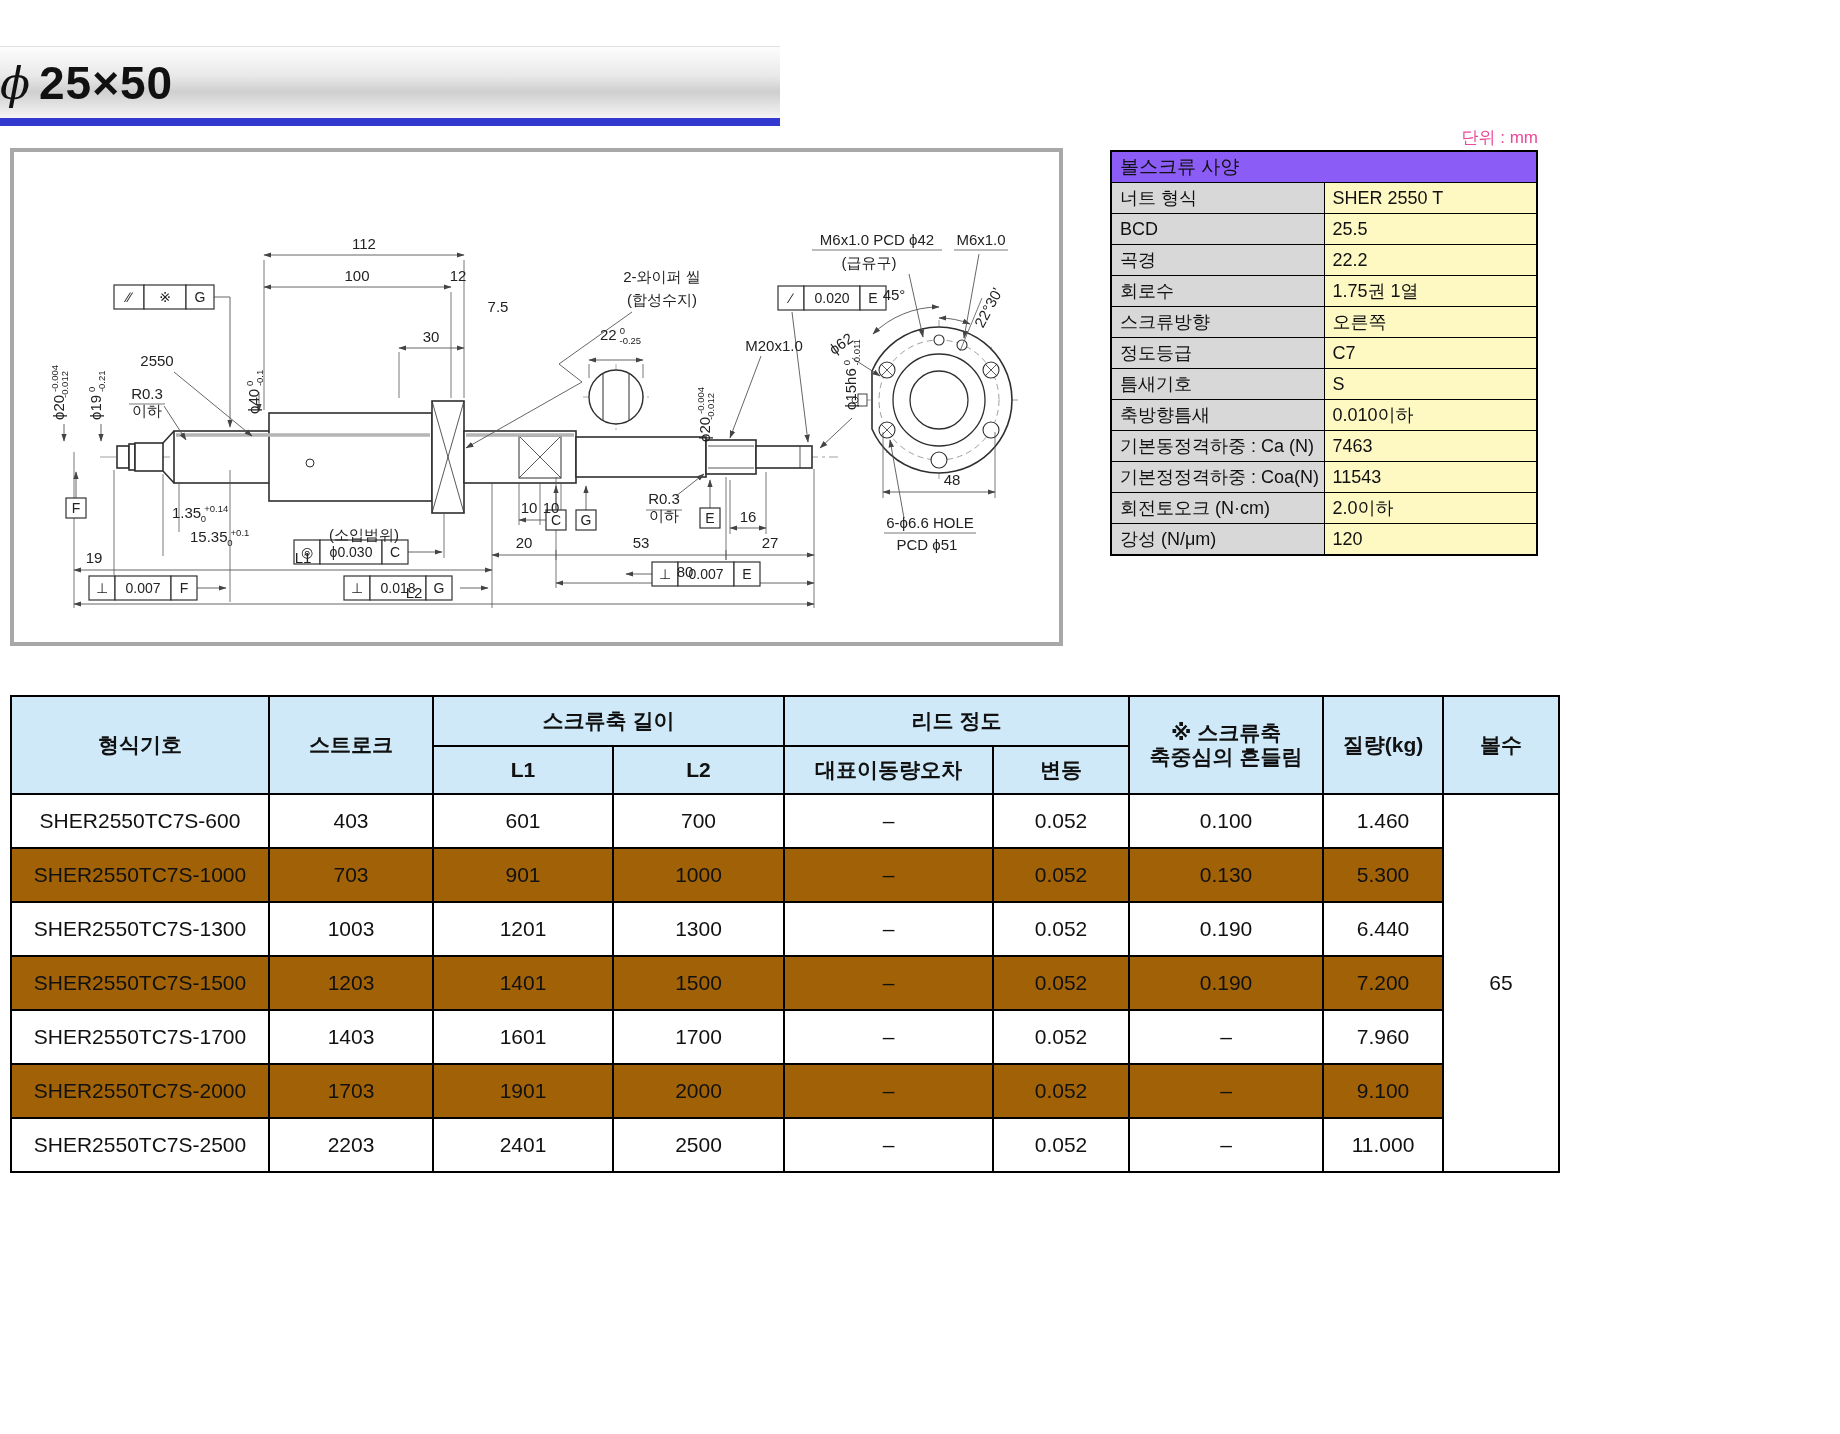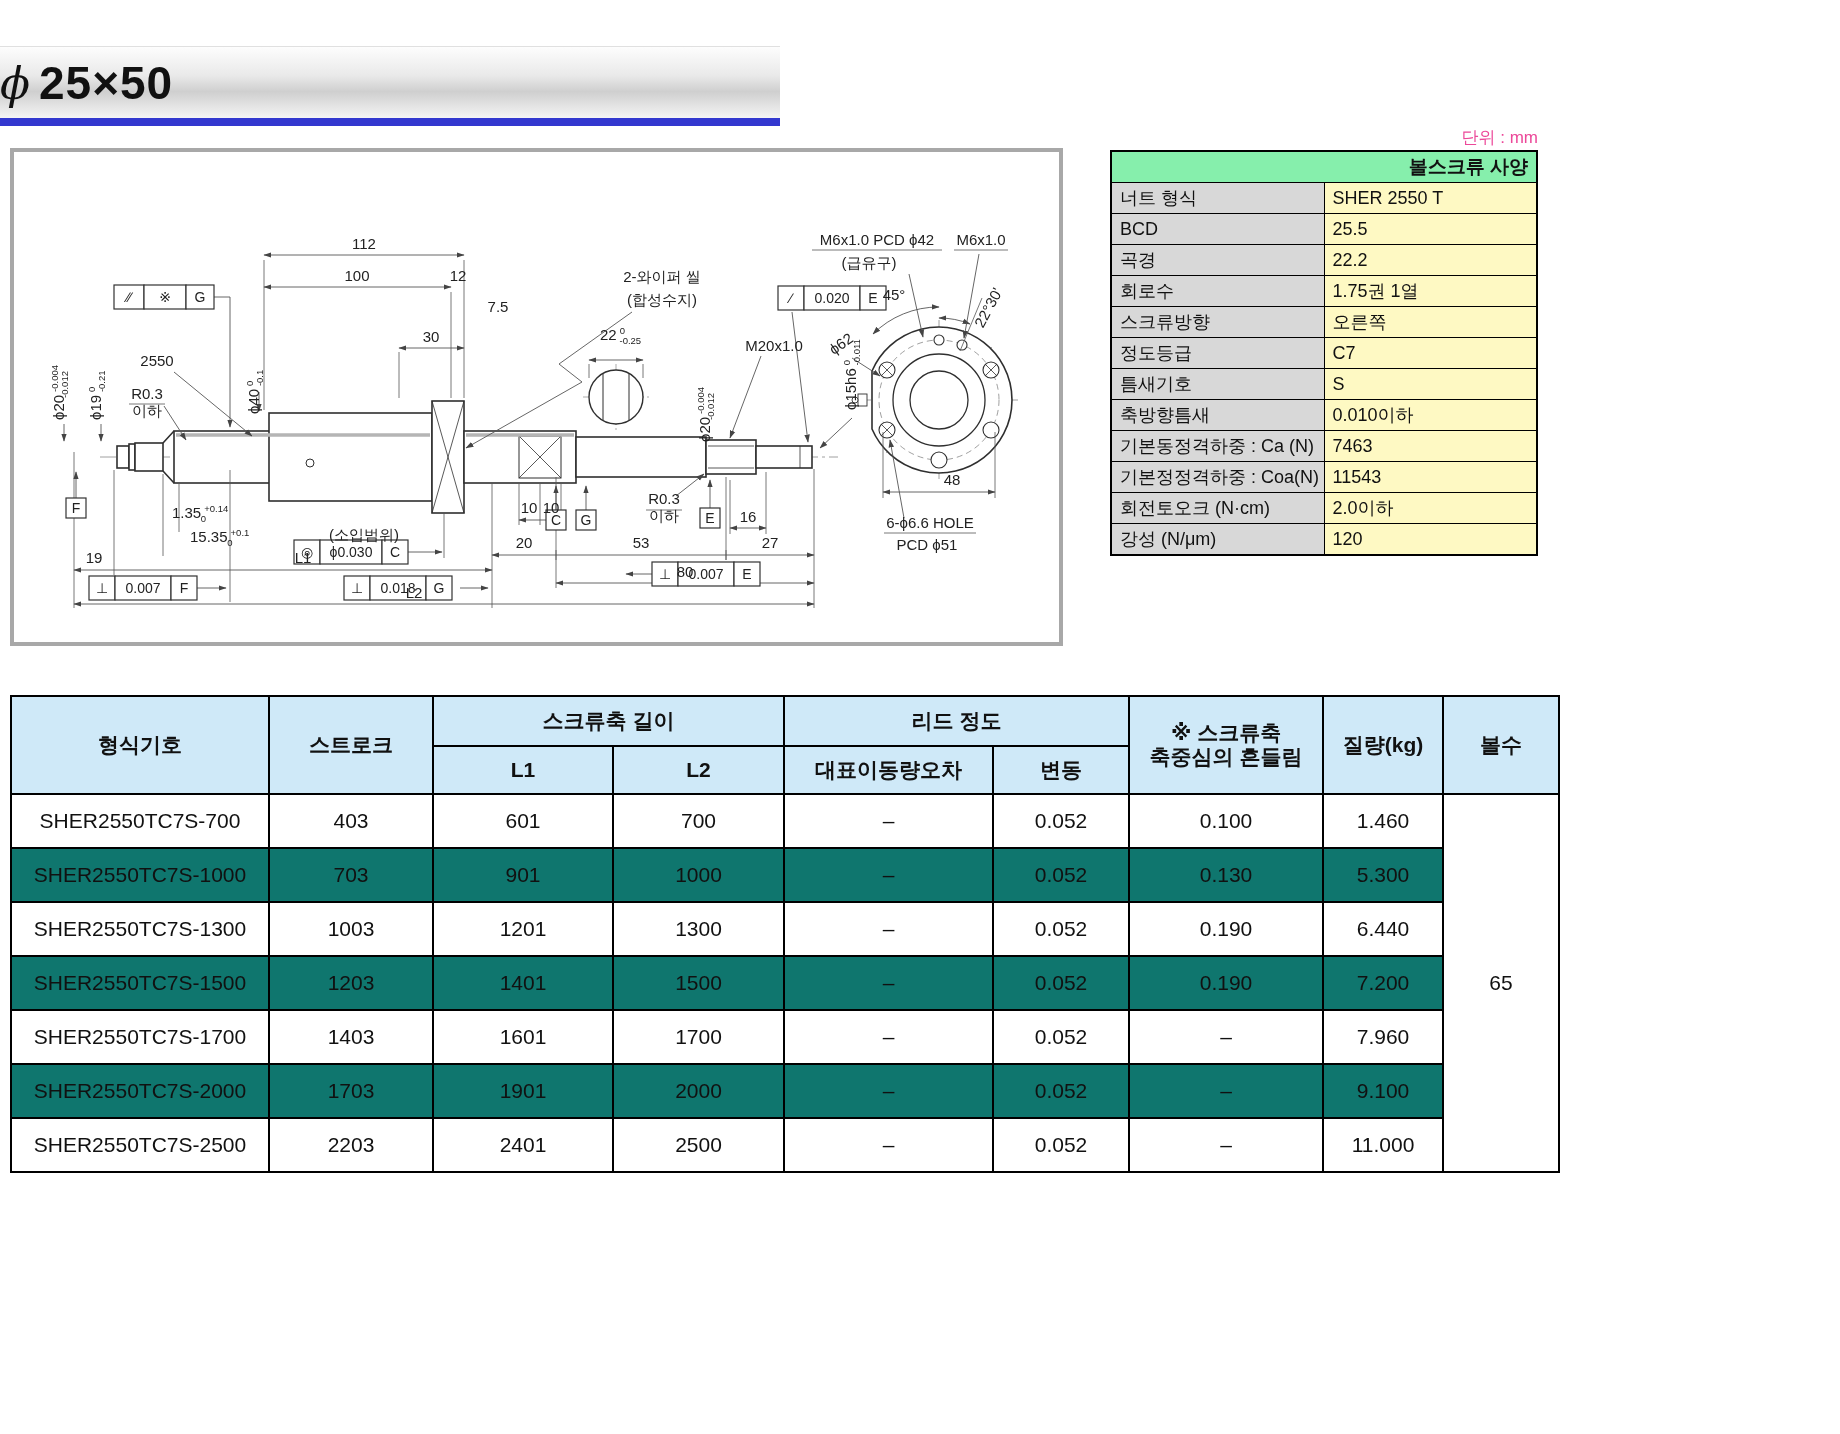--- a/index.html
+++ b/index.html
@@ -19,32 +19,32 @@
 
   
   .drawbox{position:absolute;left:10px;top:148px;width:1045px;height:490px;
            border:4px solid #a8a8a8;background:#fff;box-sizing:content-box}
   svg text{fill:#222;font-family:"Liberation Sans","DejaVu Sans",sans-serif}
 
   
   table.spec{position:absolute;left:1110px;top:150px;width:428px;border-collapse:collapse;
              table-layout:fixed;font-size:18px;border:2px solid #000}
   .spec th,.spec td{border:1.6px solid #000;height:30px;padding:0 8px;overflow:hidden;white-space:nowrap}
-  .spec th.hdr{background:#86efac;text-align:right;font-weight:bold;font-size:19px}
+  .spec th.hdr{background:#8b5cf6;text-align:left;font-weight:normal;font-size:19px}
   .spec td.lbl{background:#d8d8d8;text-align:left;width:224px}
   .spec td.val{background:#fef9c3;}
 
   
   table.model{position:absolute;left:10px;top:695px;width:1548px;border-collapse:collapse;
               table-layout:fixed;text-align:center;font-size:21px;border:2px solid #000}
   .model th{background:#cfe9f8;font-weight:bold;font-size:21px;border:2px solid #000}
   .model thead tr:first-child th{height:46px}
   .model thead tr:last-child th{height:44px}
   .model td{border:2px solid #000;height:50px;background:#fff}
-  .model tr.alt td{background:#0f766e}
+  .model tr.alt td{background:#a16207}
   .model td.balls{background:#fff;font-size:21px}
   .model .h2{line-height:1.15}
 </style>
 </head>
 <body>
 
 <div class="banner">
   <div class="t">
     <span class="phi">ϕ</span><span>25×50</span>
   </div>
@@ -349,21 +349,21 @@
     </tr>
     <tr>
       <th>L1</th>
       <th>L2</th>
       <th>대표이동량오차</th>
       <th>변동</th>
     </tr>
   </thead>
   <tbody id="model-body">
       <tr>
-        <td>SHER2550TC7S-700</td>
+        <td>SHER2550TC7S-600</td>
         <td>403</td>
         <td>601</td>
         <td>700</td>
         <td>–</td>
         <td>0.052</td>
         <td>0.100</td>
         <td>1.460</td>
         <td class="balls" rowspan="7">65</td>
       </tr>
       <tr class="alt">

